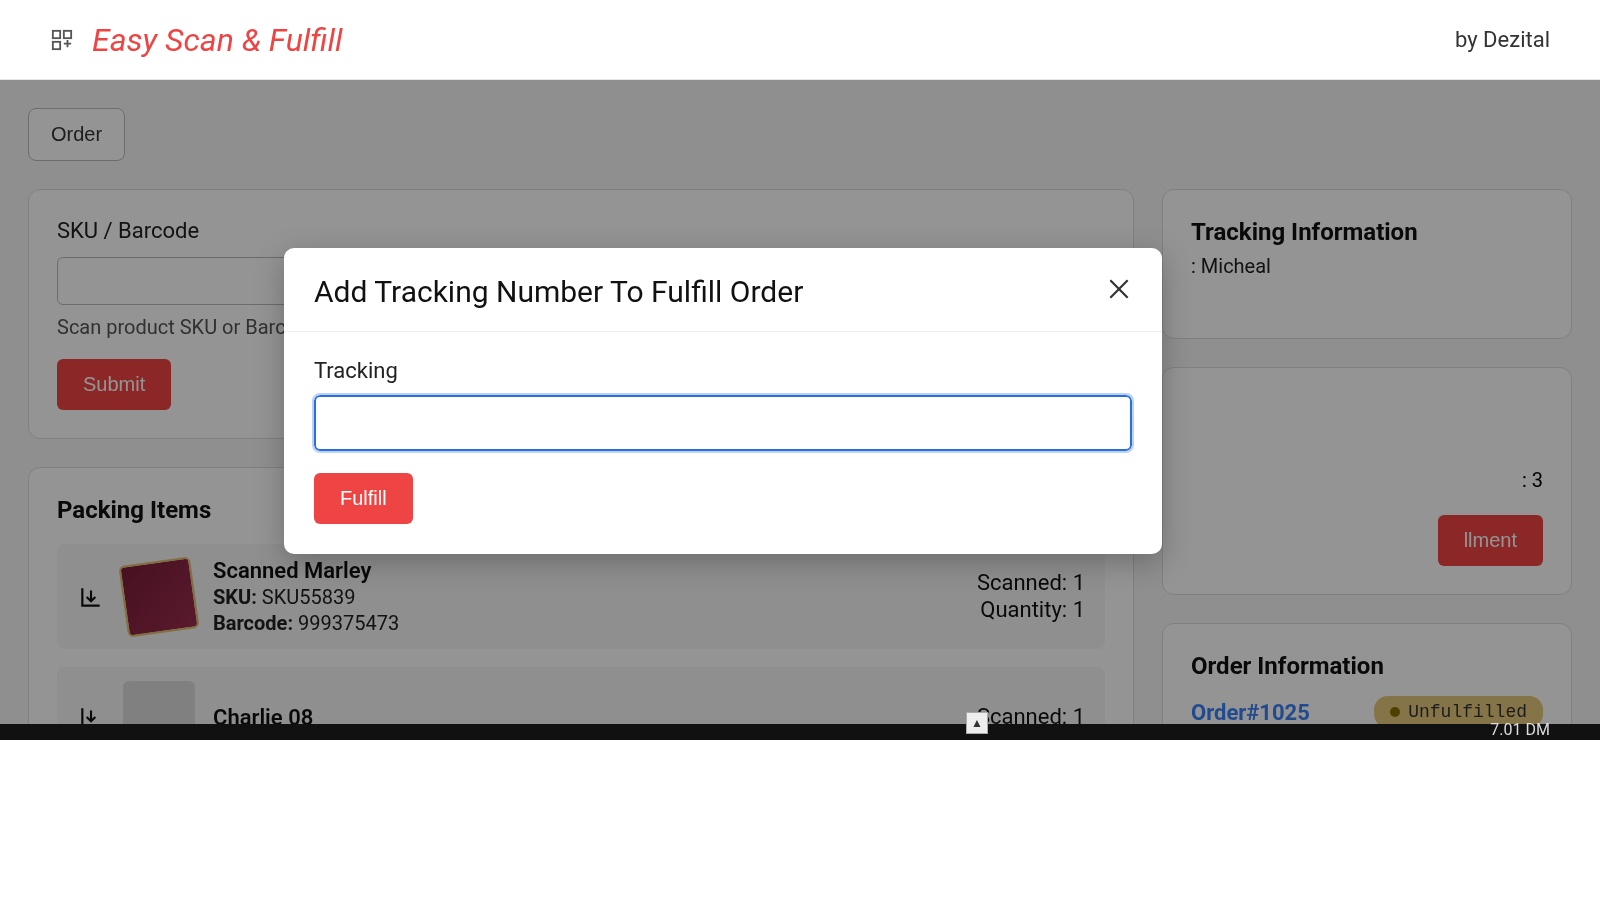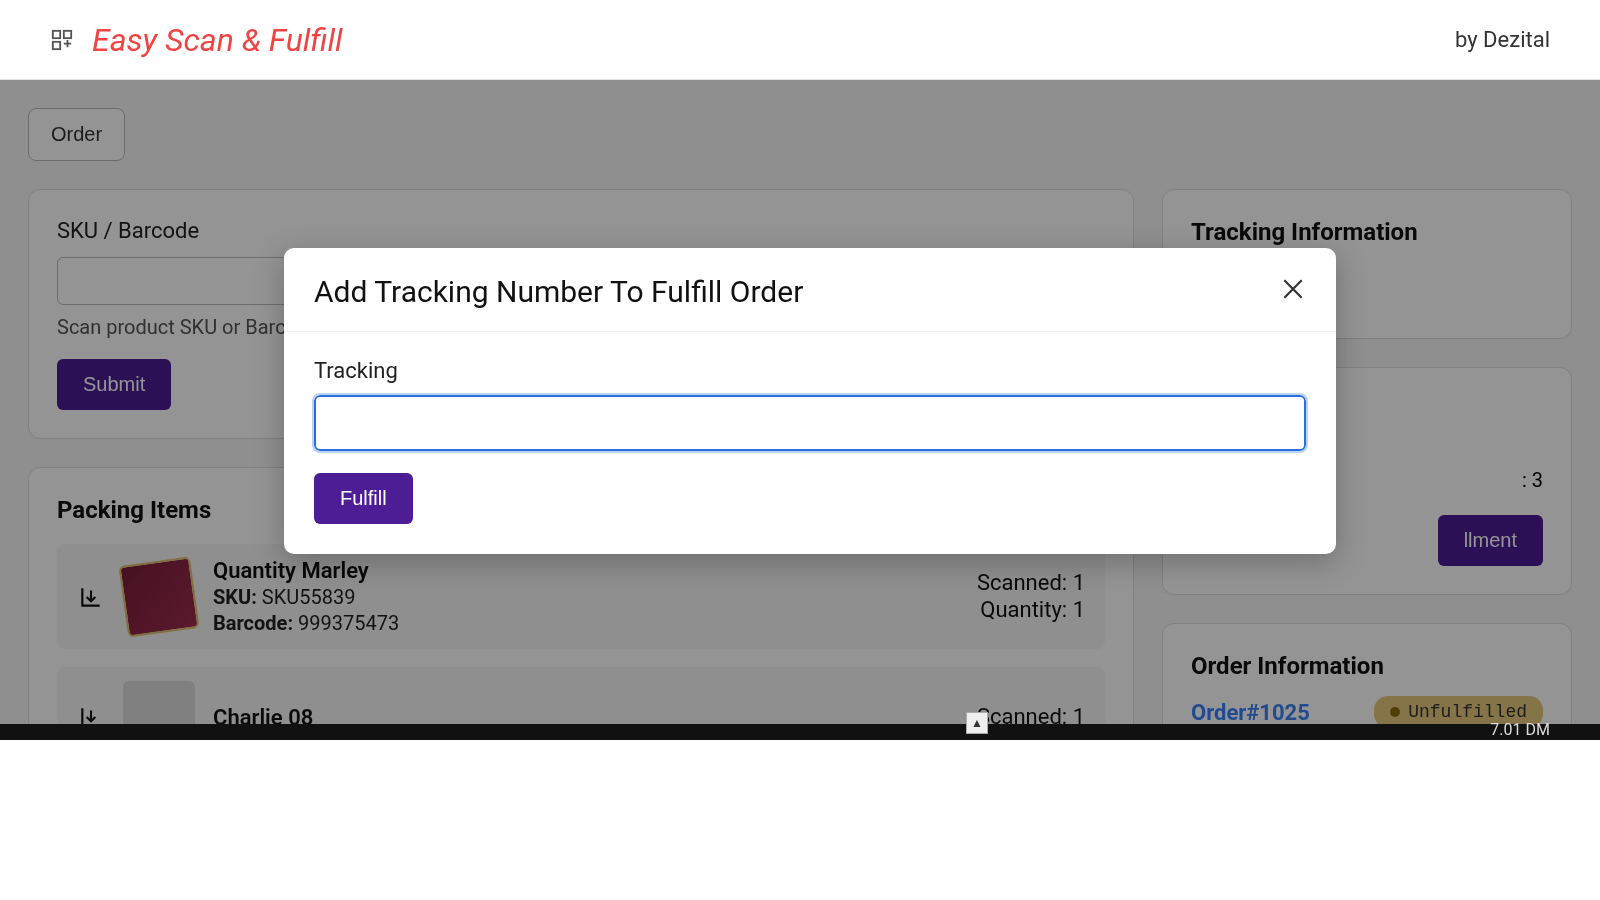--- a/index.html
+++ b/index.html
@@ -70,21 +70,21 @@
       height: 48px;
       border: 1px solid #bbb;
       border-radius: 6px;
       padding: 0 14px;
       font-size: 18px;
       margin-bottom: 10px;
     }
     .hint { color: #555; font-size: 20px; margin-bottom: 20px; }
 
     .btn-primary {
-      background: #4c1d95;
+      background: #ef4444;
       color: #fff;
       border: none;
       border-radius: 6px;
       padding: 14px 26px;
       font-size: 20px;
       cursor: pointer;
     }
 
     .section-title { font-size: 24px; font-weight: 700; color: #111; margin-bottom: 20px; }
 
@@ -133,21 +133,21 @@
     .short-line { font-size:20px; margin-bottom:12px; }
 
     
     .overlay {
       position: absolute; top: 80px; left:0; right:0; height:644px;
       background: rgba(0,0,0,0.42);
     }
     .modal {
       position: absolute;
       top: 248px; left: 284px;
-      width: 1052px;
+      width: 878px;
       background: #fff;
       border-radius: 10px;
       box-shadow: 0 8px 30px rgba(0,0,0,0.25);
       z-index: 10;
     }
     .modal-head {
       display:flex; justify-content:space-between; align-items:center;
       padding: 26px 30px 22px 30px;
       border-bottom: 1px solid #eee;
     }
@@ -221,21 +221,21 @@
         <div class="item-row">
           <span class="dl-icon">
             <svg viewBox="0 0 24 24" width="26" height="26" fill="none" stroke="#111" stroke-width="2">
               <path d="M4 4v16h16"></path>
                 <path d="M12 6v10"></path>
                 <path d="M8 12l4 4 4-4"></path>
             </svg>
           </span>
           <div class="thumb"></div>
           <div class="item-info">
-            <div class="item-name">Quantity Marley</div>
+            <div class="item-name">Scanned Marley</div>
             <div class="item-sub">
               <span class="lbl">SKU:</span>
               <span>SKU55839</span>
             </div>
             <div class="item-sub">
               <span class="lbl">Barcode:</span>
               <span>999375473</span>
             </div>
           </div>
           <div class="item-right">

